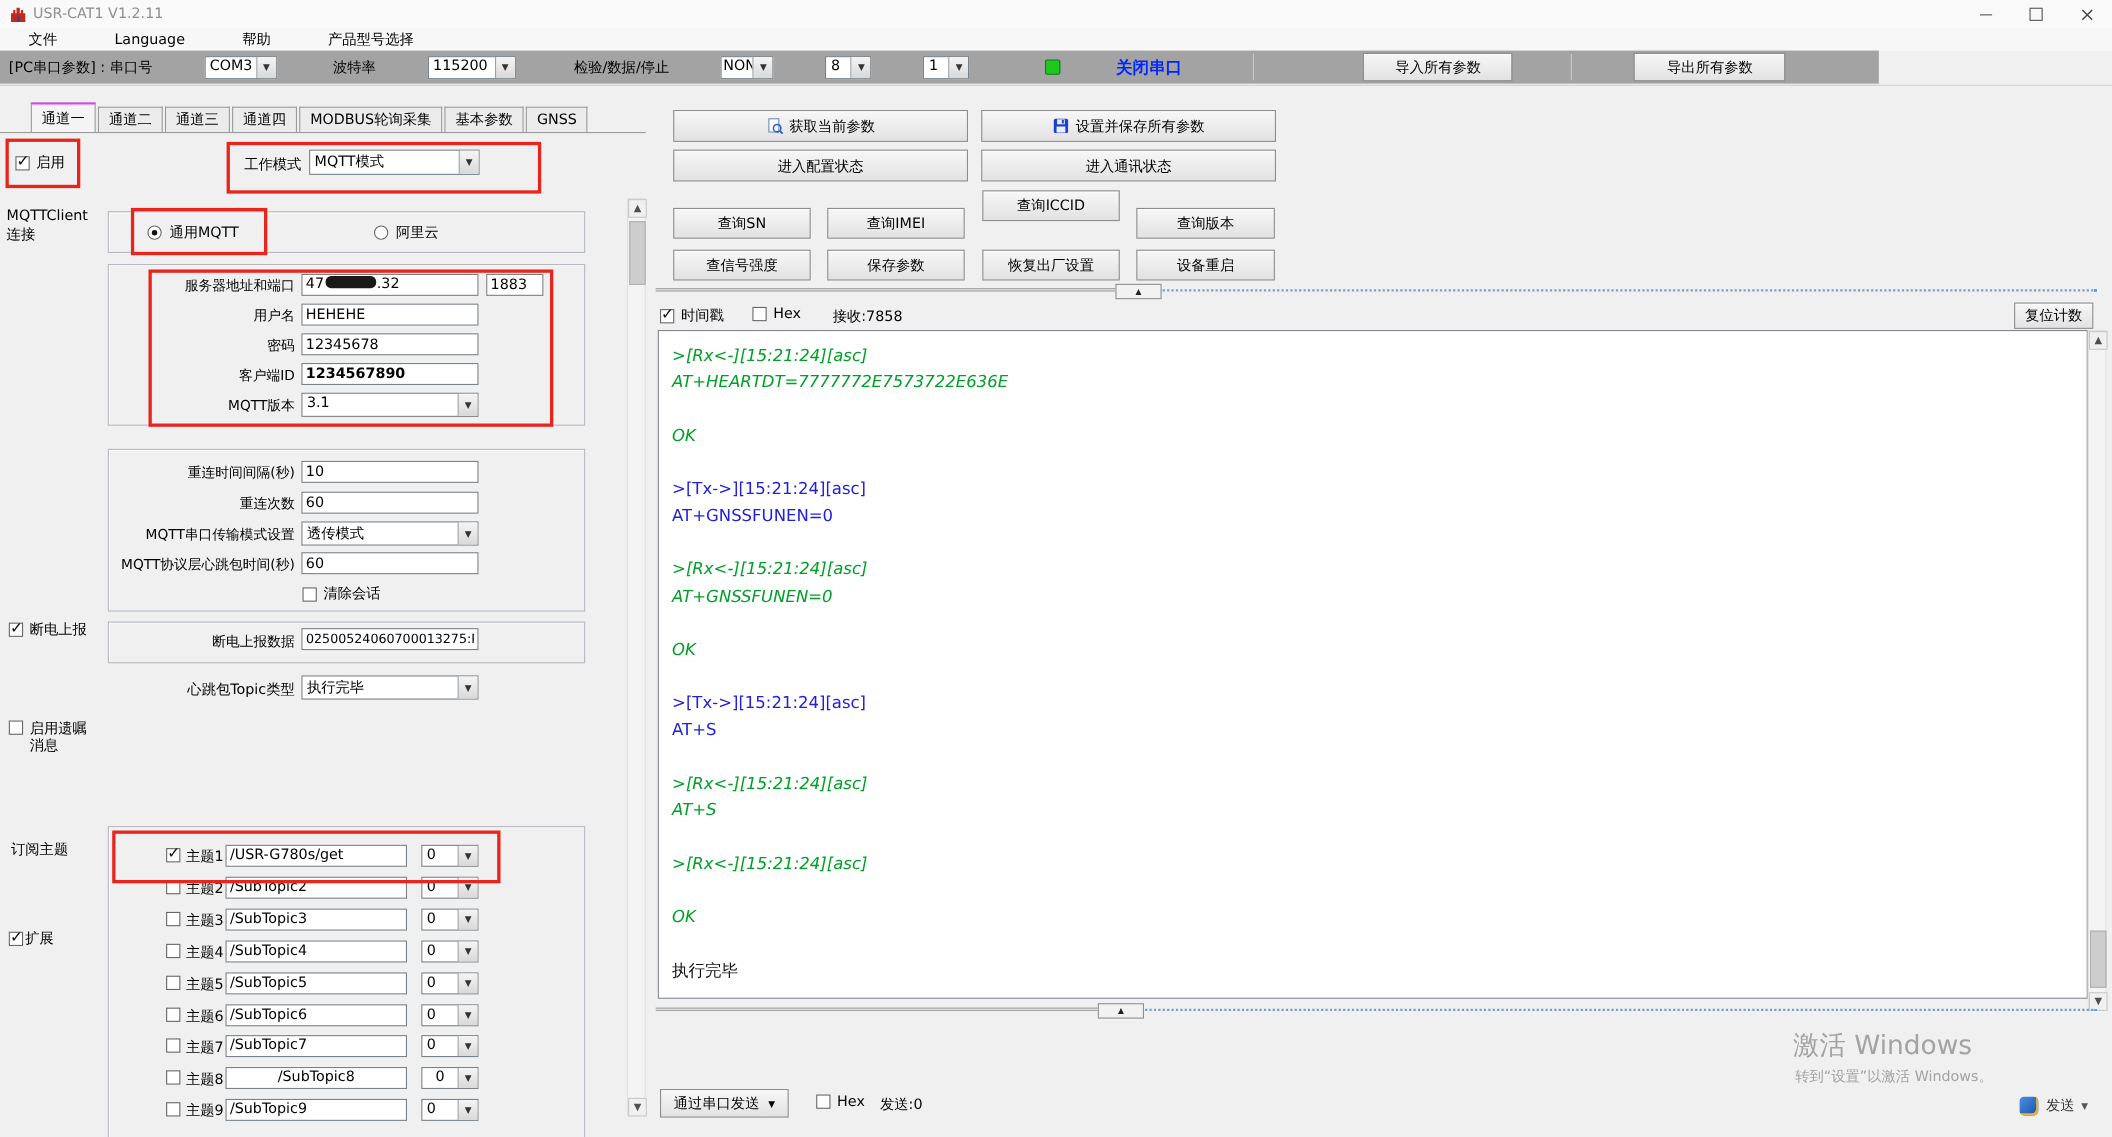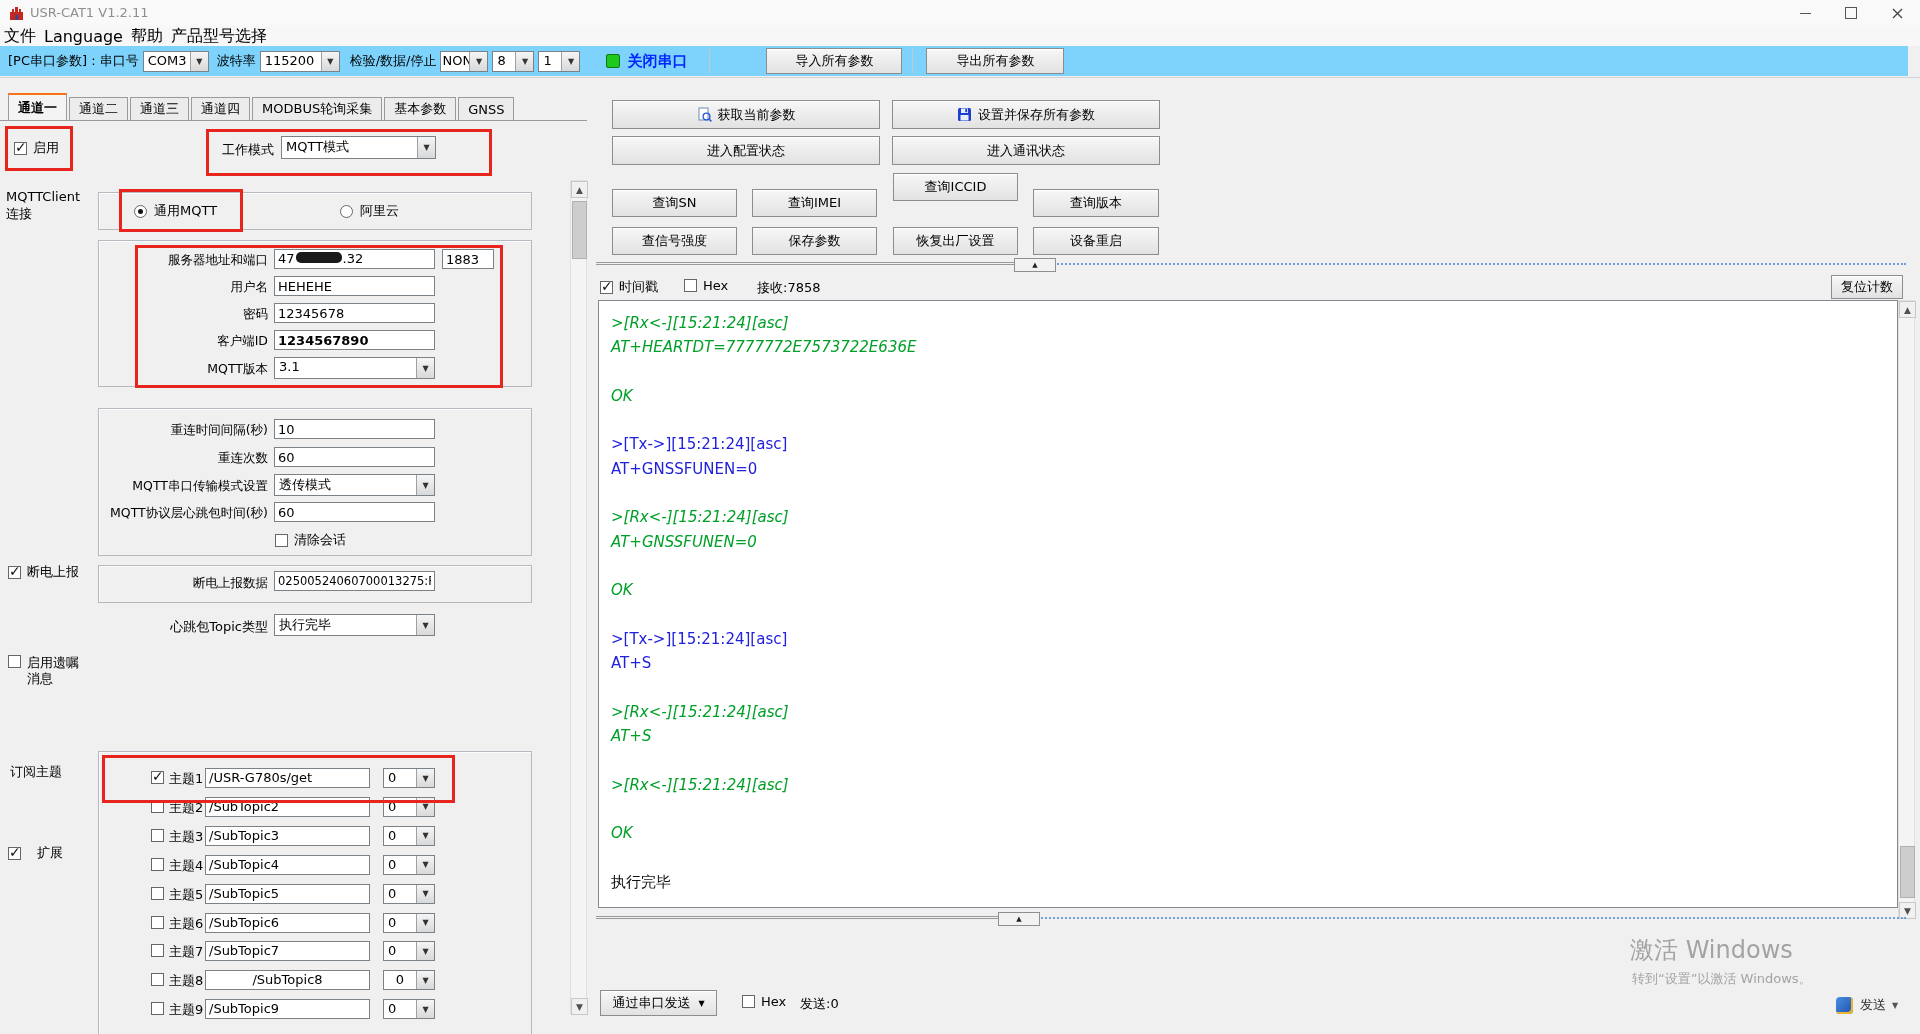--- a/index.html
+++ b/index.html
@@ -5,22 +5,22 @@
   html,body{margin:0;padding:0;background:#dcdcdc;}
   #app{position:relative;width:1920px;height:1034px;background:#f0f0f0;overflow:hidden;
        font-family:"DejaVu Sans",sans-serif;font-size:13px;color:#000;}
   .abs{position:absolute;}
 
   
   #titlebar{left:0;top:0;width:1920px;height:26px;background:#f9f9f9;}
   #title-text{left:30px;top:5px;color:#8f8f8f;font-size:13px;}
   .win-ctl{top:0;width:46px;height:26px;display:flex;align-items:center;justify-content:center;}
   #menubar{left:0;top:26px;width:1920px;height:20px;background:#f7f7f7;display:flex;align-items:center;}
-  .menu-item{padding:0 4px;font-size:16px;}
-  #toolbar{left:0;top:46px;width:1908px;height:30px;background:#7dd3fc;display:flex;align-items:center;}
+  .menu-item{padding:0 26px;font-size:13px;}
+  #toolbar{left:0;top:46px;width:1708px;height:30px;background:#a3a3a3;display:flex;align-items:center;gap:43px;}
   .tb-label{font-size:13px;margin-right:4px;white-space:nowrap;}
   #toolbar-sep-line{left:0;top:77px;width:1920px;height:0;border-top:1px solid #d2d2d2;}
 
   
   .btn{background:linear-gradient(#f7f7f7,#e2e2e2);border:1px solid #8d8d8d;
        display:flex;align-items:center;justify-content:center;font-size:13px;
        box-shadow:inset 0 1px 0 #fff;white-space:nowrap;}
   .btn.small{font-size:13px;}
   .input{background:#fff;border:1px solid #7a8288;font-size:13px;padding:0 3px;
          font-family:"DejaVu Sans",sans-serif;box-sizing:border-box;display:block;}
@@ -38,21 +38,21 @@
          border-radius:50%;background:#111;}
   .groupbox{border:1px solid #b4bac0;box-shadow:inset 1px 1px 0 rgba(255,255,255,.7);}
   .redbox{border:3px solid #e8251d;pointer-events:none;z-index:20;}
   .flabel{text-align:right;font-size:12.5px;white-space:nowrap;overflow:hidden;}
   .row-label{font-size:13px;}
 
   
   #tabstrip{left:8px;top:95px;display:flex;align-items:flex-end;height:25px;}
   .tab{border:1px solid #9b9b9b;border-bottom:none;background:#ececec;height:22px;
        display:flex;align-items:center;padding:0 9px;margin-right:2px;font-size:13px;}
-  .tab.active{background:#f4f4f4;height:25px;font-weight:bold;border-top:2px solid #f97316;}
+  .tab.active{background:#f4f4f4;height:25px;font-weight:normal;border-top:2px solid #d946ef;margin-left:20px;}
   #tab-underline{left:0;top:120px;width:587px;border-top:1px solid #9b9b9b;}
 
   
   .sb-track{background:#f4f4f4;border:1px solid #e0e0e0;box-sizing:border-box;}
   .sb-arrow{background:#f0f0f0;border:1px solid #c8c8c8;color:#505050;font-size:9px;
             display:flex;align-items:center;justify-content:center;box-sizing:border-box;}
   .sb-thumb{background:#cdcdcd;border:1px solid #b0b0b0;box-sizing:border-box;}
   .slider-solid{border-top:3px double #9a9a9a;}
   .slider-dotted{border-top:2px dotted #6f9fd8;}
   .slider-thumb{background:#f2f2f2;border:1px solid #8f8f8f;display:flex;align-items:center;
@@ -234,21 +234,21 @@
     <span class="cb"></span>
     <span style="margin-left:6px;line-height:16px">
       <div>启用遗嘱</div>
         <div>消息</div>
     </span>
   </div>
 
   <div class="abs" style="left:10px;top:763px">订阅主题</div>
   <div class="abs" style="left:8px;top:844px;display:flex;align-items:center">
     <span class="cb checked"></span>
-    <span style="margin-left:16px">扩展</span>
+    <span style="margin-left:2px">扩展</span>
   </div>
   <div class="abs groupbox" style="left:98px;top:751px;width:432px;height:283px" id="topics-box">
     <div id="topics-rows" style="position:absolute;left:0;top:0;width:432px;height:283px">
         <div class="topic-row" style="top: 16px;">
           <span class="cb checked"></span>
           <span class="tlabel">主题1</span>
           <span class="input tinput">/USR-G780s/get</span>
           <span class="select tqos">
             <span class="val">0</span>
             <span class="dd">▼</span>

